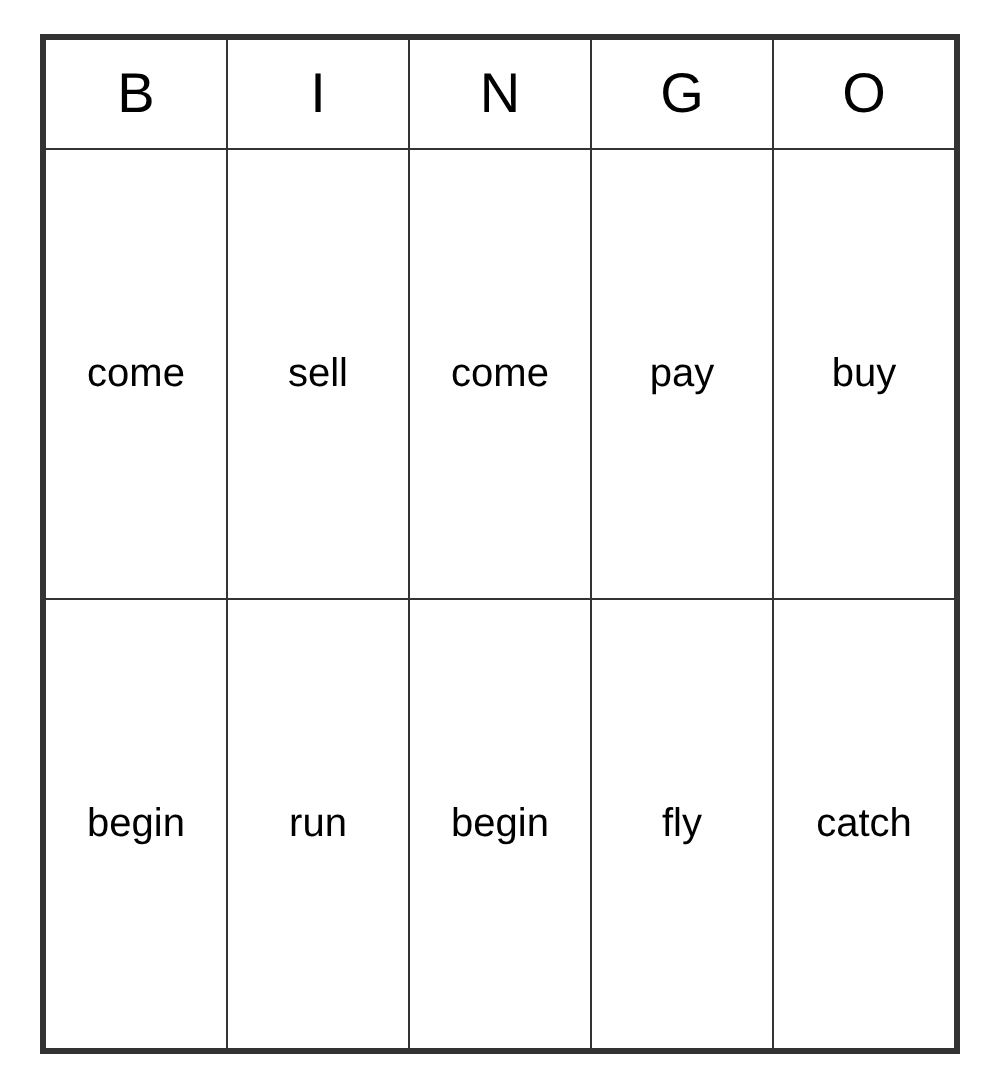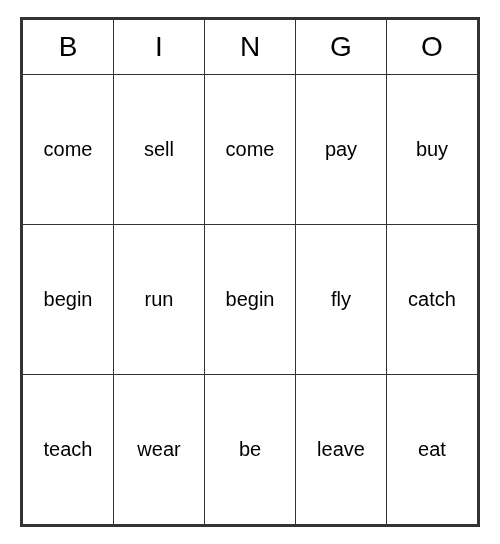--- a/index.html
+++ b/index.html
@@ -75,22 +75,15 @@
           <td>pay</td>
           <td>buy</td>
         </tr>
         <tr>
           <td>begin</td>
           <td>run</td>
           <td>begin</td>
           <td>fly</td>
           <td>catch</td>
         </tr>
-        <tr>
-          <td>teach</td>
-          <td>wear</td>
-          <td>be</td>
-          <td>leave</td>
-          <td>eat</td>
-        </tr>
       </tbody>
   </table>
 </div>
 
 </body></html>

